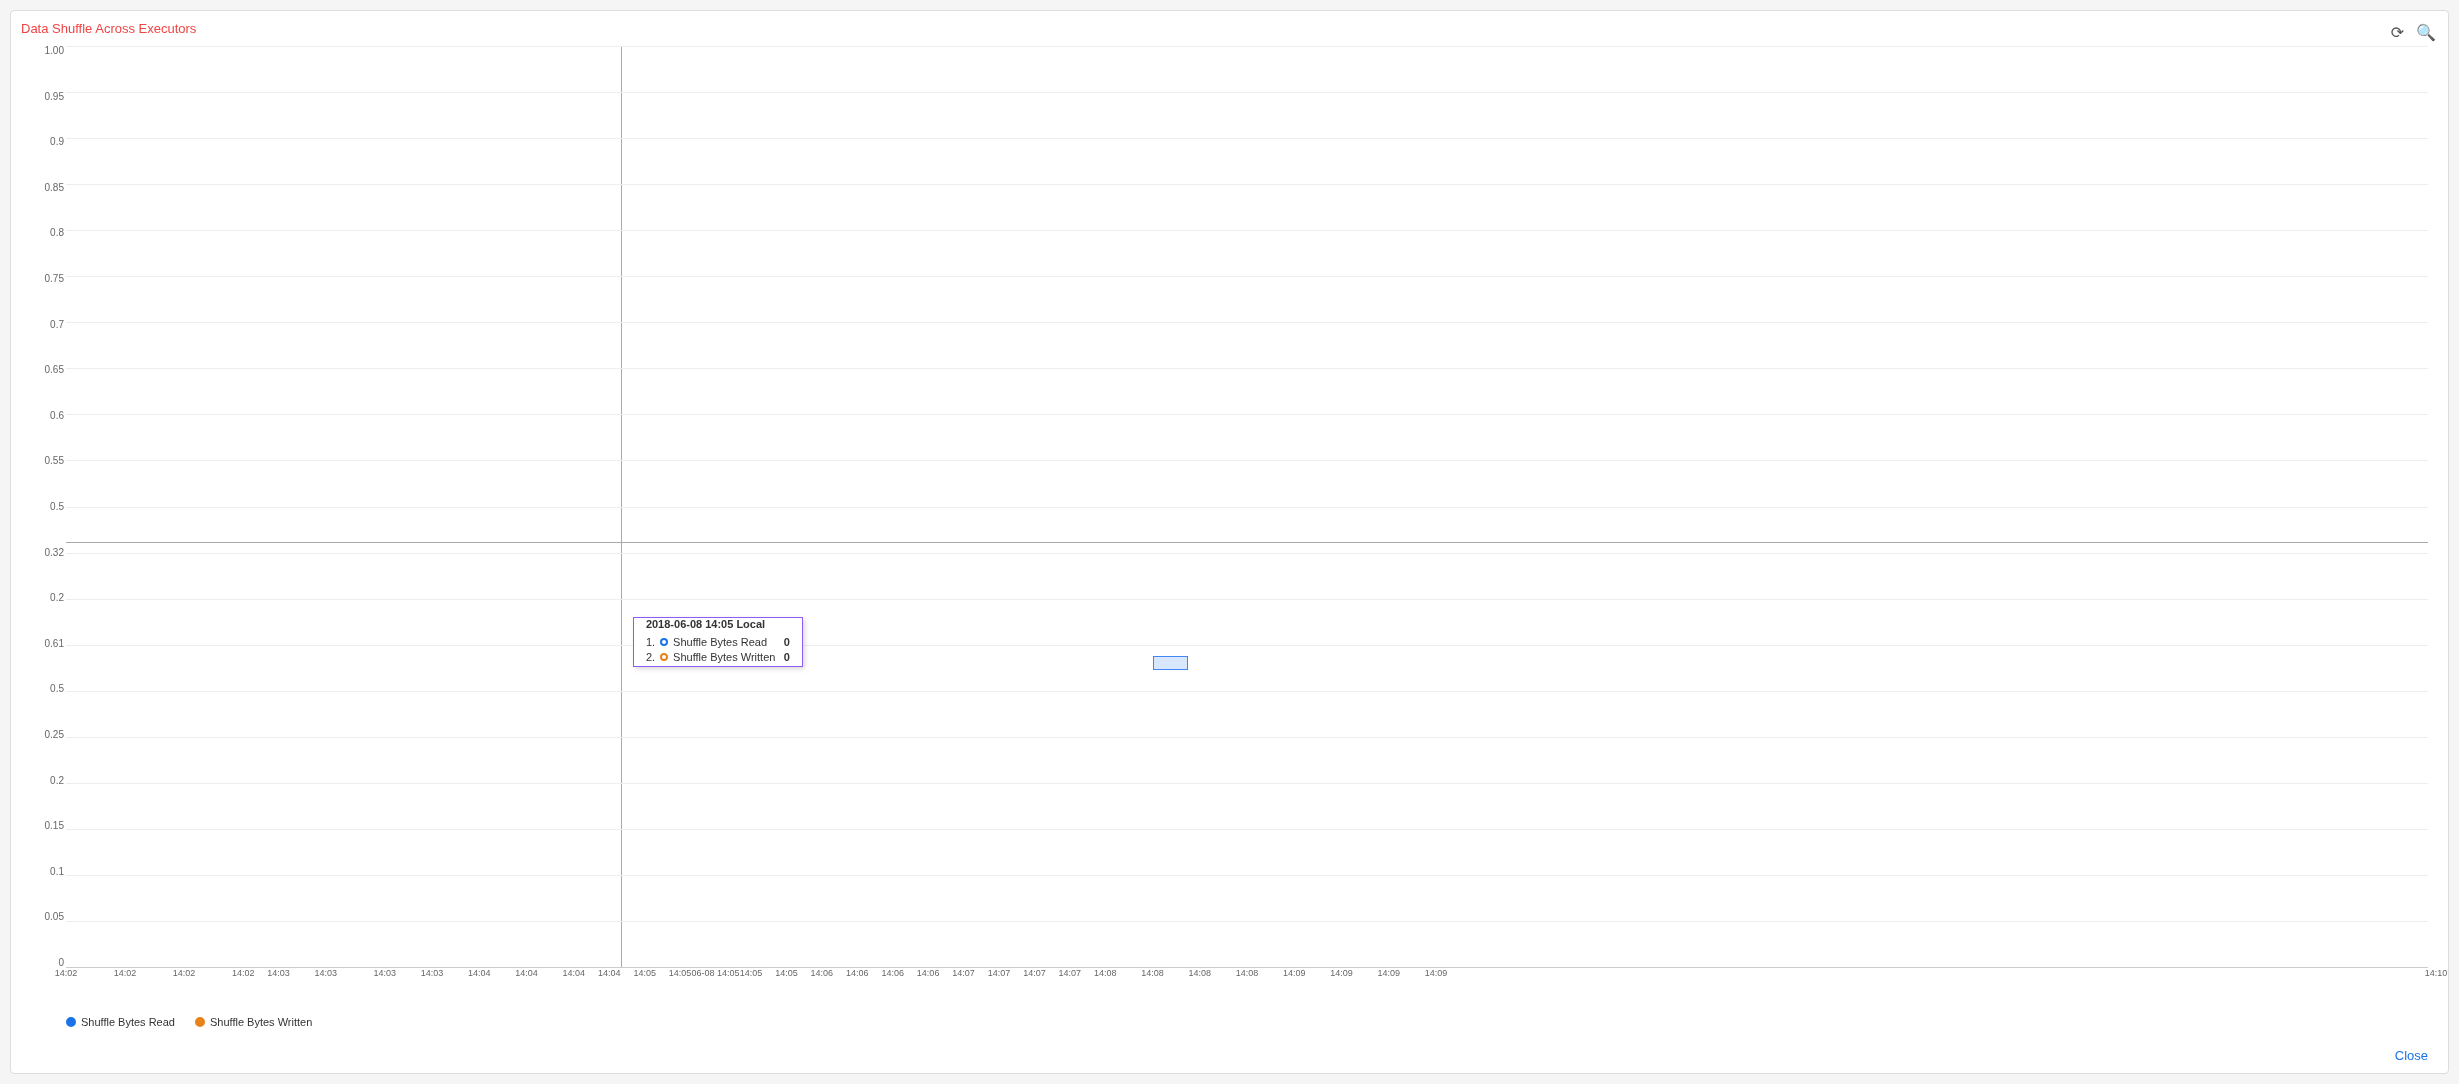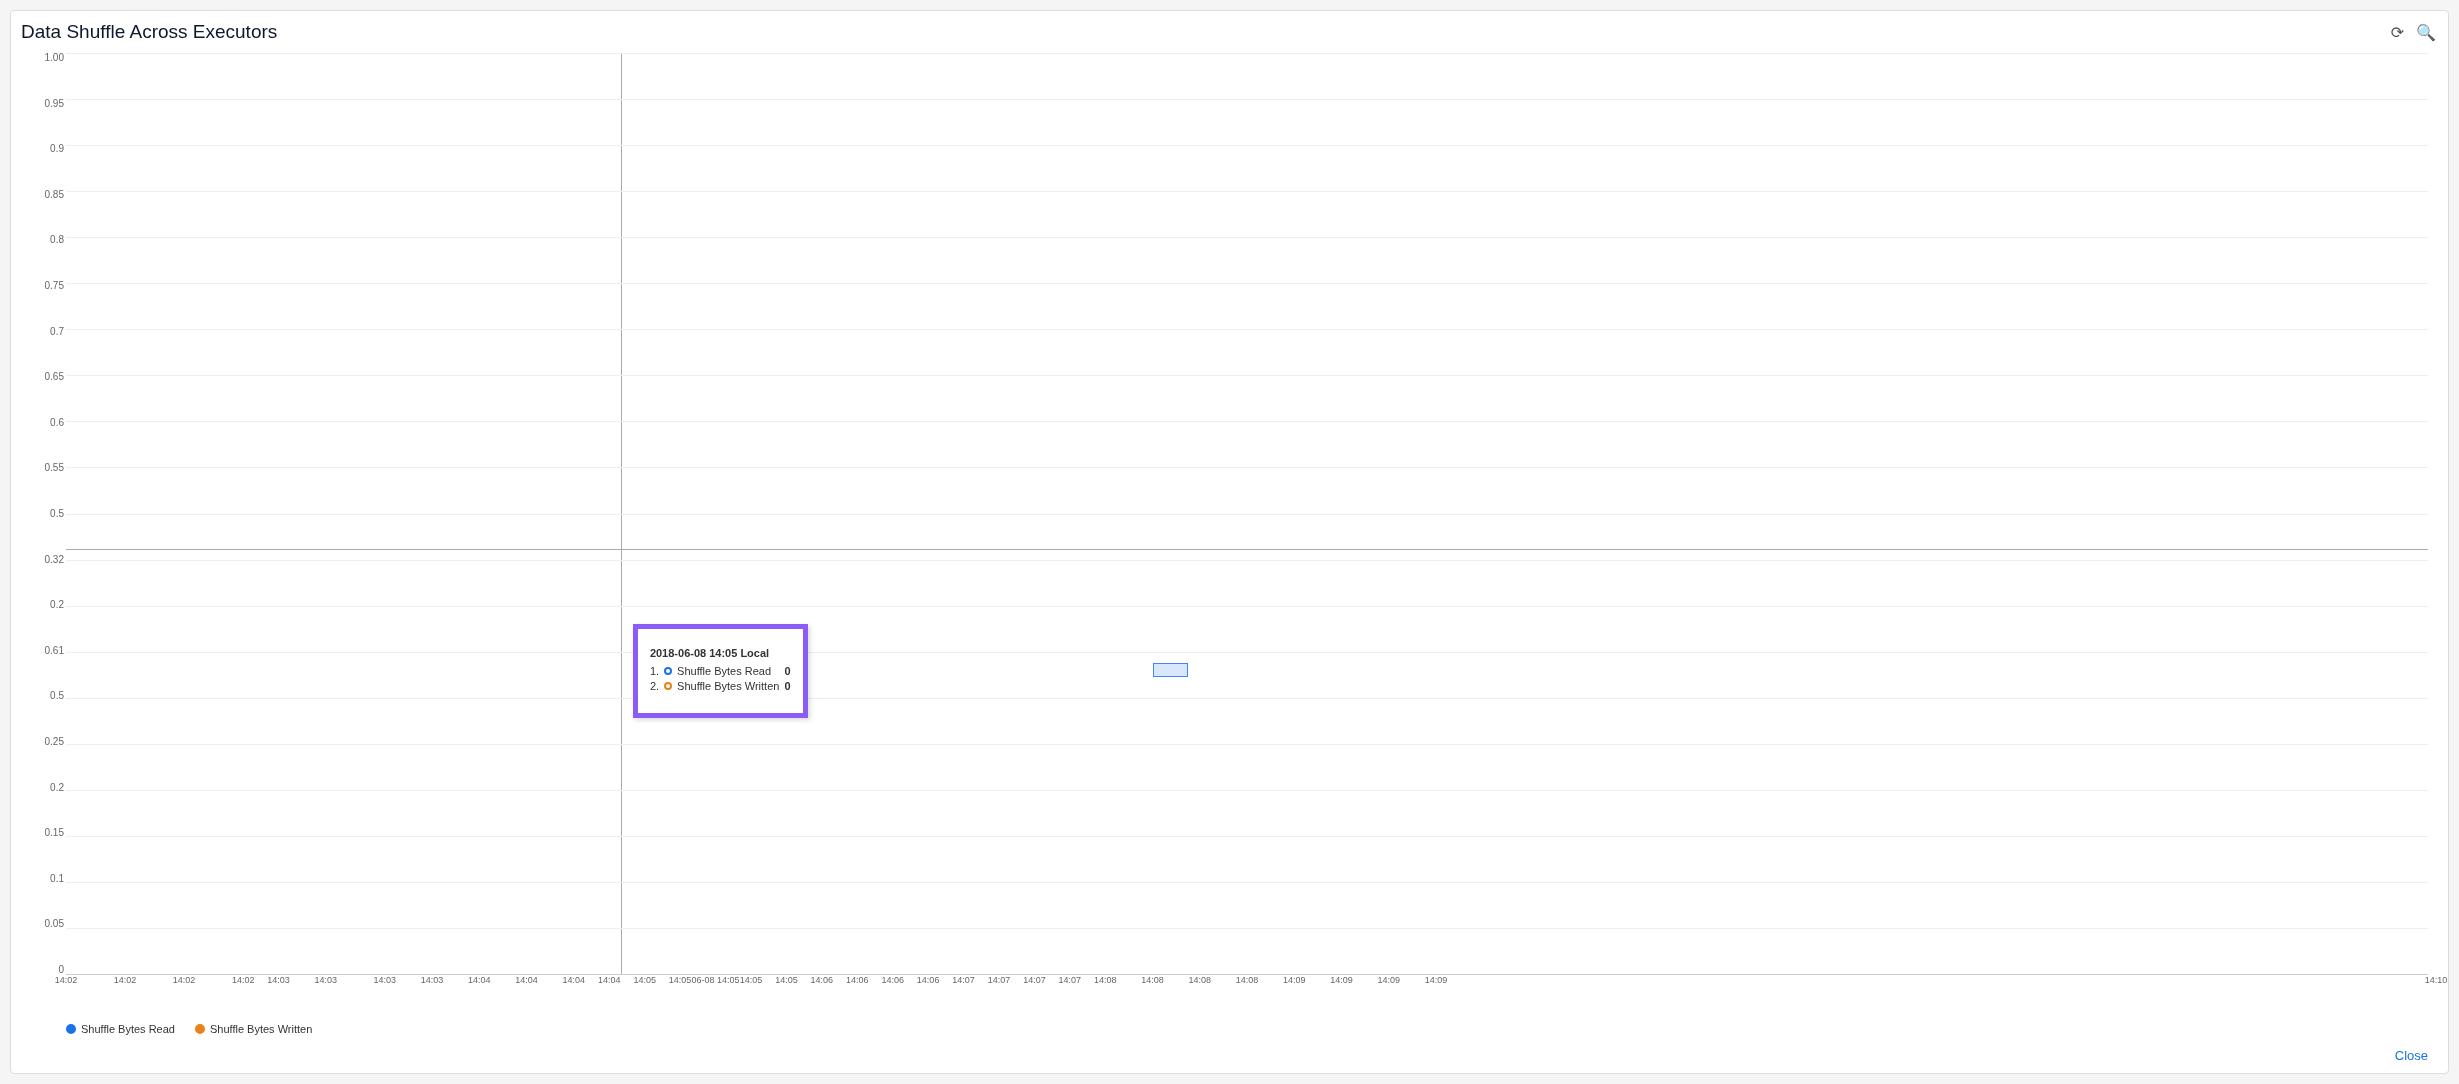--- a/index.html
+++ b/index.html
@@ -15,22 +15,22 @@
       background: #fff;
       border: 1px solid #ddd;
       border-radius: 4px;
       margin: 10px;
       padding: 10px;
       width: calc(100% - 20px);
       height: calc(100% - 20px);
       position: relative;
     }
     .chart-title {
-      font-size: 19px;
-      color: #0f172a;
+      font-size: 13px;
+      color: #ef4444;
       font-weight: normal;
       margin-bottom: 0;
     }
     .chart-toolbar {
       position: absolute;
       top: 10px;
       right: 10px;
       display: flex;
       gap: 8px;
     }
@@ -138,22 +138,22 @@
     }
     .legend-dot {
       width: 10px;
       height: 10px;
       border-radius: 50%;
       border: 2px solid;
     }
     .tooltip {
       position: absolute;
       background: rgba(255,255,255,0.95);
-      border: 5px solid #8b5cf6;
-      padding: 18px 12px;
+      border: 1px solid #8b5cf6;
+      padding: 0 12px;
       font-size: 11px;
       color: #333;
       box-shadow: 2px 2px 5px rgba(0,0,0,0.15);
       z-index: 10;
       min-width: 170px;
     }
     .tooltip-title {
       font-weight: bold;
       margin-bottom: 6px;
       font-size: 11px;

